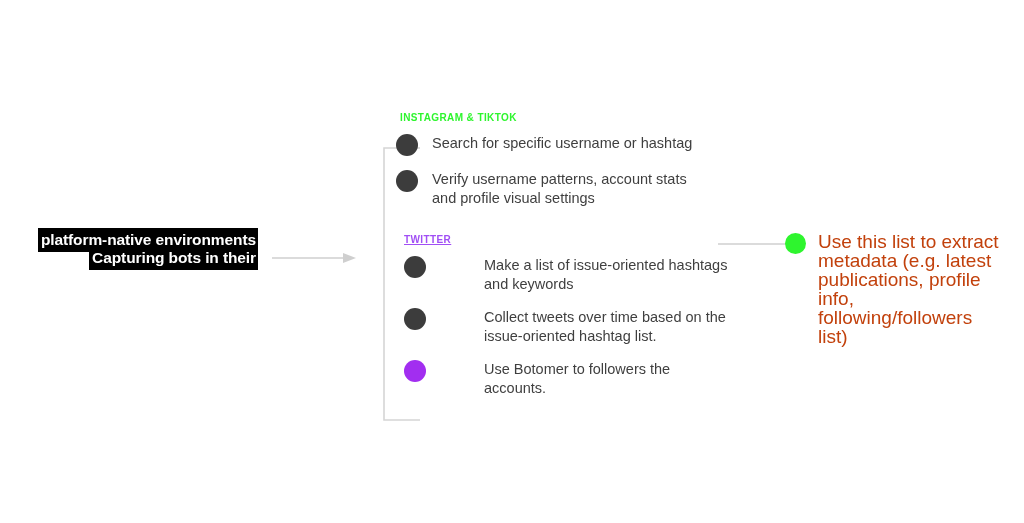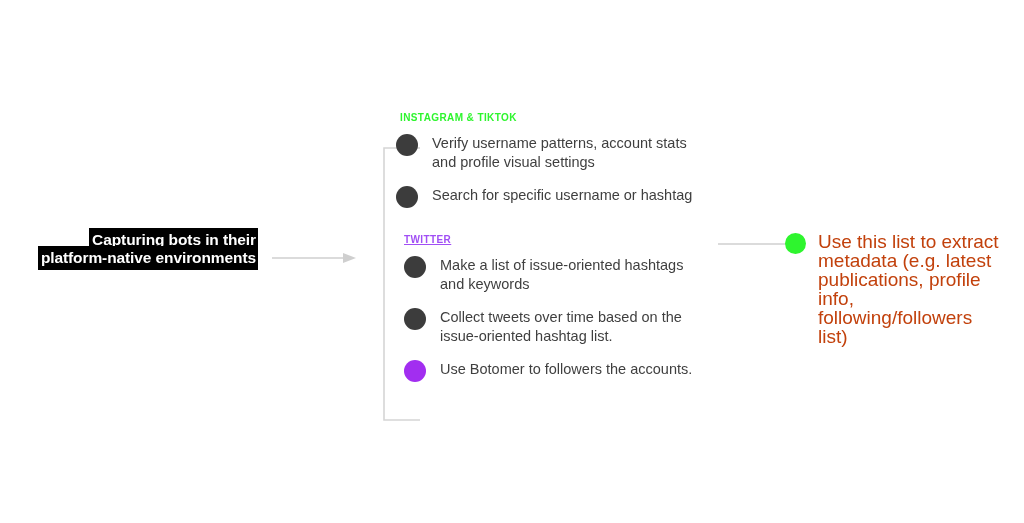--- a/index.html
+++ b/index.html
@@ -77,21 +77,21 @@
   }
   .group-heading.instagram { color: #2ef52e; margin-left: 4px; }
   .group-heading.twitter  { color: #a14ff5; margin-left: 8px; margin-top: 26px; text-decoration: underline; }
 
   .step-row {
     display: flex;
     align-items: flex-start;
     margin-bottom: 13px;
     position: relative;
   }
-  .group-twitter .step-row { margin-left: 8px; }
+  .group-twitter .step-row { margin-left: 8px; gap: 44px; }
 
   .dot {
     flex: 0 0 auto;
     width: 22px;
     height: 22px;
     border-radius: 50%;
     margin-top: 1px;
   }
   .dot.gray   { background: #3c3c3c; }
   .dot.green  { background: #2ef52e; }
@@ -131,47 +131,47 @@
     font-size: 19px;
     line-height: 19px;
     color: #c2410c;
     white-space: pre-line;
   }
 </style>
 </head>
 <body>
 
 <div id="source-label">
+  <div class="hl-line"><span>platform-native environments</span></div>
   <div class="hl-line"><span>Capturing bots in their</span></div>
-  <div class="hl-line"><span>platform-native environments</span></div>
 </div>
 
 <svg id="flow-arrow" viewBox="0 0 84 20">
   <line x1="0" y1="10" x2="74" y2="10" stroke="#cfcfcf" stroke-width="1.6"></line>
   <polygon points="84,10 71,5 71,15" fill="#cfcfcf"></polygon>
 </svg>
 
 <svg id="group-bracket" viewBox="0 0 46 276">
   <path d="M 40 2 L 4 2 L 4 274 L 40 274" fill="none" stroke="#d5d5d5" stroke-width="1.6"></path>
 </svg>
 
 <div id="steps">
 
   <div class="group group-instagram">
     <div class="group-heading instagram">INSTAGRAM &amp; TIKTOK</div>
 
     <div class="step-row">
       <div class="dot gray"></div>
+      <div class="step-text">Search for specific username or hashtag</div>
+    </div>
+
+    <div class="step-row">
+      <div class="dot gray"></div>
       <div class="step-text">Verify username patterns, account stats
 and profile visual settings</div>
-    </div>
-
-    <div class="step-row">
-      <div class="dot gray"></div>
-      <div class="step-text">Search for specific username or hashtag</div>
     </div>
 
   </div>
 
   <div class="group group-twitter">
     <div class="group-heading twitter">TWITTER</div>
 
     <div class="step-row">
       <div class="dot gray"></div>
       <div class="step-text">Make a list of issue-oriented hashtags

